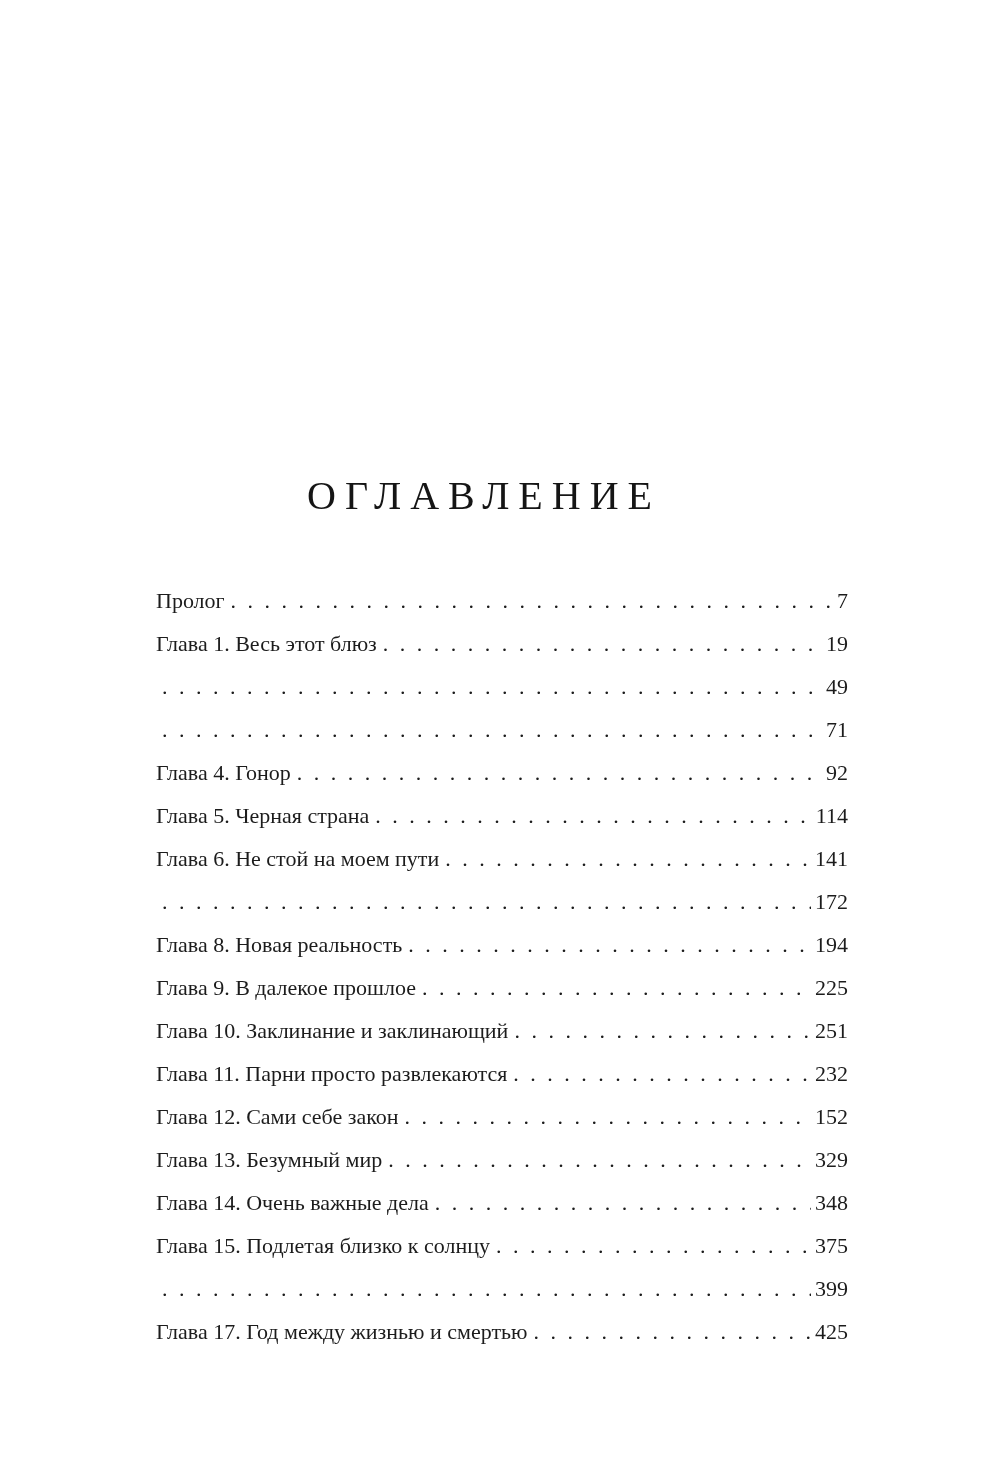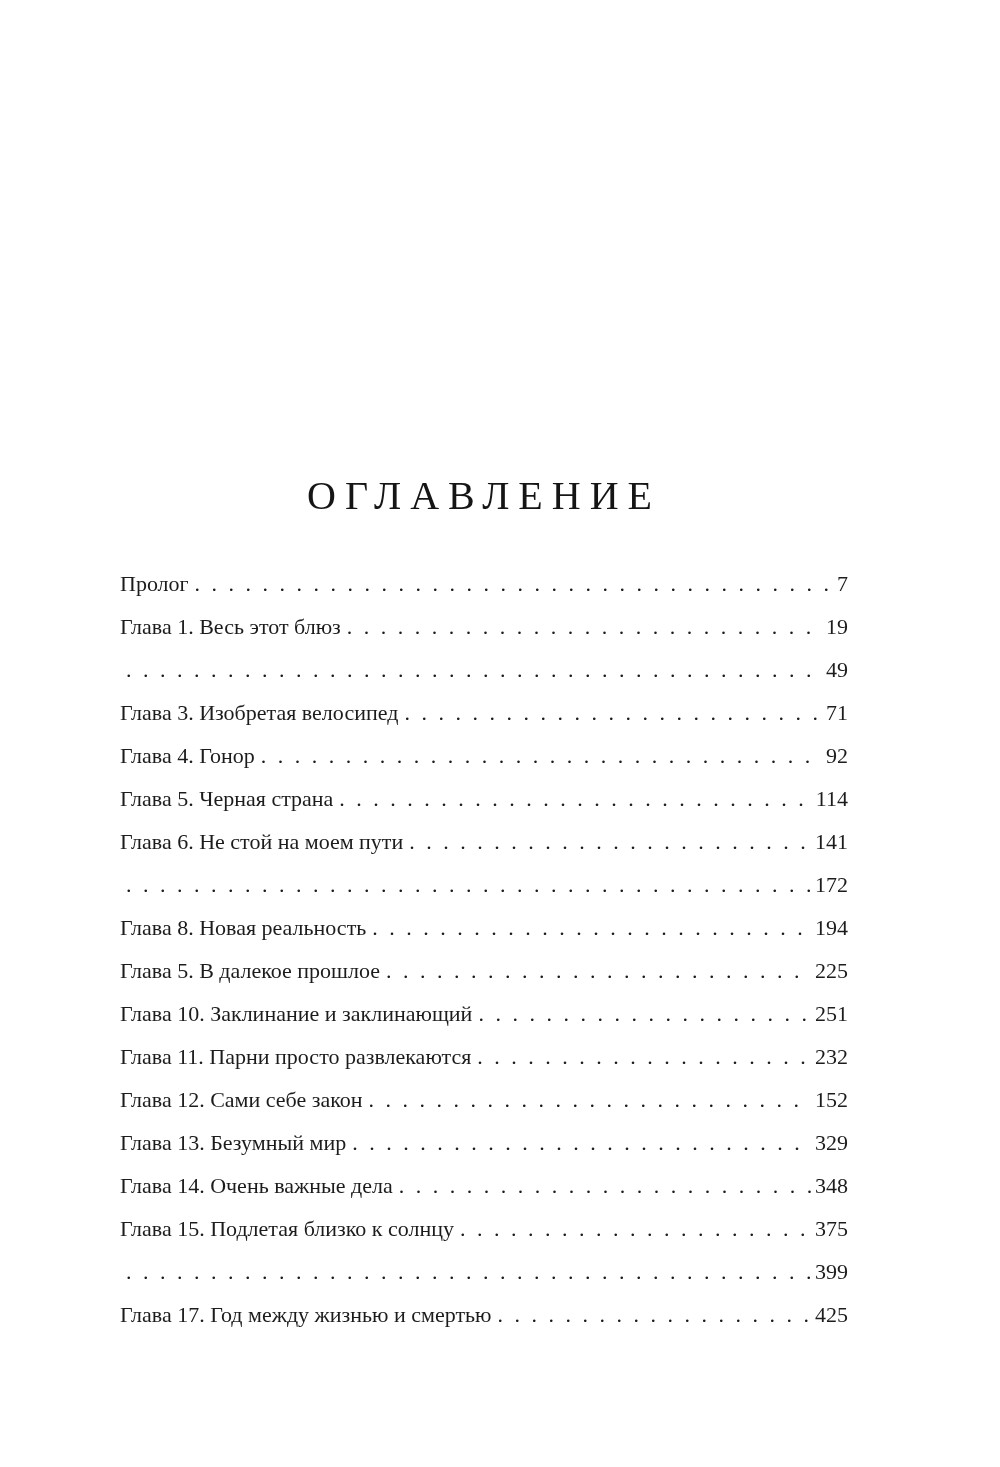--- a/index.html
+++ b/index.html
@@ -29,24 +29,25 @@
     font-weight: 400;
     letter-spacing: 9px;
     margin: 0 0 52px 0;
     color: #151515;
   }
   .toc-list {
     width: 100%;
   }
   .toc-row {
     display: flex;
-    align-items: flex-start;
+    align-items: flex-end;
     height: 43px;
     font-size: 22px;
     white-space: nowrap;
+    margin-left: 36px;
   }
   .toc-label {
     flex: 0 0 auto;
   }
   .dots {
     flex: 1 1 auto;
     overflow: hidden;
     margin: 0 4px 0 6px;
     letter-spacing: 3px;
     color: #1c1c1c;
@@ -71,21 +72,20 @@
         <div class="toc-row">
           <span class="toc-label">Глава 1. Весь этот блюз</span>
           <span class="dots">. . . . . . . . . . . . . . . . . . . . . . . . . . . . . . . . . . . . . . . . . . . . . . . . . . . . . . . . . . . . . . . . . . . . . . . . . . . . . . . . . . . . . . . . . . . . . . . . . . . . . . . . . . . . . . . . . . . . . . . .</span>
           <span class="toc-page">19</span>
         </div>
         <div class="toc-row">
           <span class="dots">. . . . . . . . . . . . . . . . . . . . . . . . . . . . . . . . . . . . . . . . . . . . . . . . . . . . . . . . . . . . . . . . . . . . . . . . . . . . . . . . . . . . . . . . . . . . . . . . . . . . . . . . . . . . . . . . . . . . . . . .</span>
           <span class="toc-page">49</span>
         </div>
         <div class="toc-row">
-          <span class="toc-label">Глава 3. Изобретая велосипед</span>
           <span class="dots">. . . . . . . . . . . . . . . . . . . . . . . . . . . . . . . . . . . . . . . . . . . . . . . . . . . . . . . . . . . . . . . . . . . . . . . . . . . . . . . . . . . . . . . . . . . . . . . . . . . . . . . . . . . . . . . . . . . . . . . .</span>
           <span class="toc-page">71</span>
         </div>
         <div class="toc-row">
           <span class="toc-label">Глава 4. Гонор</span>
           <span class="dots">. . . . . . . . . . . . . . . . . . . . . . . . . . . . . . . . . . . . . . . . . . . . . . . . . . . . . . . . . . . . . . . . . . . . . . . . . . . . . . . . . . . . . . . . . . . . . . . . . . . . . . . . . . . . . . . . . . . . . . . .</span>
           <span class="toc-page">92</span>
         </div>
         <div class="toc-row">
           <span class="toc-label">Глава 5. Черная страна</span>
@@ -100,21 +100,21 @@
         <div class="toc-row">
           <span class="dots">. . . . . . . . . . . . . . . . . . . . . . . . . . . . . . . . . . . . . . . . . . . . . . . . . . . . . . . . . . . . . . . . . . . . . . . . . . . . . . . . . . . . . . . . . . . . . . . . . . . . . . . . . . . . . . . . . . . . . . . .</span>
           <span class="toc-page">172</span>
         </div>
         <div class="toc-row">
           <span class="toc-label">Глава 8. Новая реальность</span>
           <span class="dots">. . . . . . . . . . . . . . . . . . . . . . . . . . . . . . . . . . . . . . . . . . . . . . . . . . . . . . . . . . . . . . . . . . . . . . . . . . . . . . . . . . . . . . . . . . . . . . . . . . . . . . . . . . . . . . . . . . . . . . . .</span>
           <span class="toc-page">194</span>
         </div>
         <div class="toc-row">
-          <span class="toc-label">Глава 5. В далекое прошлое</span>
+          <span class="toc-label">Глава 9. В далекое прошлое</span>
           <span class="dots">. . . . . . . . . . . . . . . . . . . . . . . . . . . . . . . . . . . . . . . . . . . . . . . . . . . . . . . . . . . . . . . . . . . . . . . . . . . . . . . . . . . . . . . . . . . . . . . . . . . . . . . . . . . . . . . . . . . . . . . .</span>
           <span class="toc-page">225</span>
         </div>
         <div class="toc-row">
           <span class="toc-label">Глава 10. Заклинание и заклинающий</span>
           <span class="dots">. . . . . . . . . . . . . . . . . . . . . . . . . . . . . . . . . . . . . . . . . . . . . . . . . . . . . . . . . . . . . . . . . . . . . . . . . . . . . . . . . . . . . . . . . . . . . . . . . . . . . . . . . . . . . . . . . . . . . . . .</span>
           <span class="toc-page">251</span>
         </div>
         <div class="toc-row">
           <span class="toc-label">Глава 11. Парни просто развлекаются</span>

